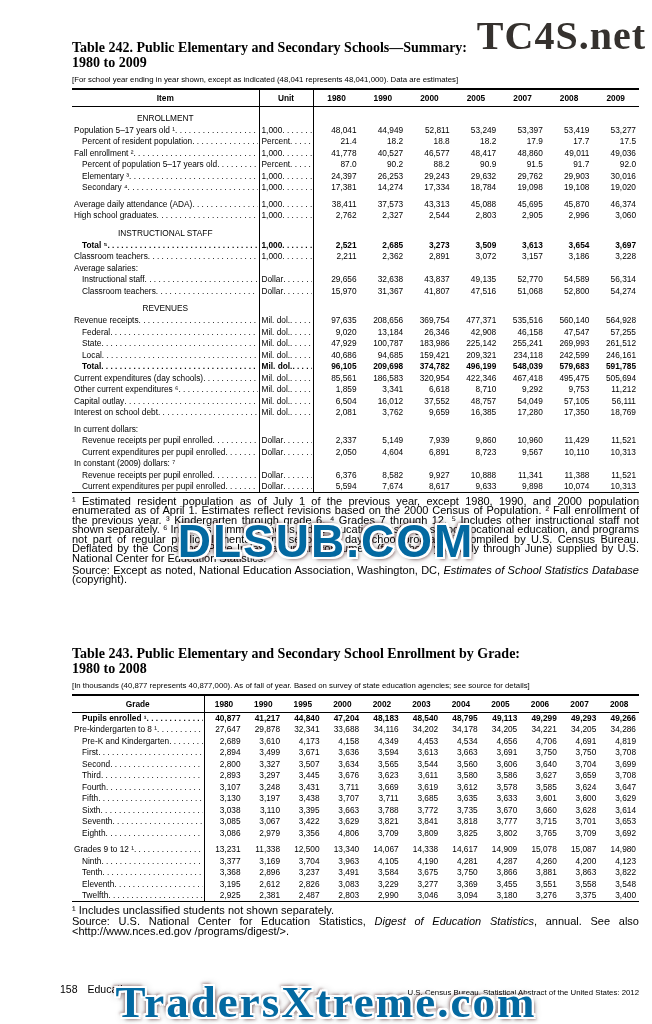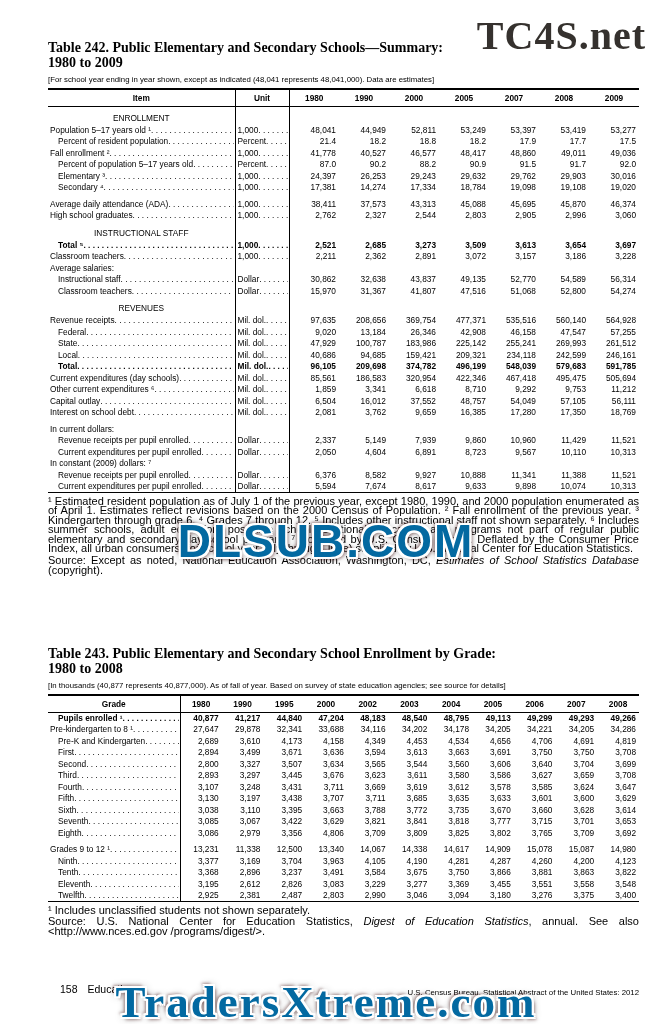--- a/index.html
+++ b/index.html
@@ -4,21 +4,21 @@
 <style>
   * { box-sizing: border-box; margin: 0; padding: 0; }
   html, body { width: 652px; height: 1024px; }
   body {
     background: #ffffff;
     color: #000;
     font-family: "Liberation Sans", sans-serif;
     position: relative;
     overflow: hidden;
   }
-  .sec { position: absolute; left: 48px; right: 13px; }
+  .sec { position: absolute; left: 72px; right: 13px; }
   .sec242 { top: 40px; }
   .sec243 { top: 646px; }
 
   h1.tbl-title {
     font-family: "Liberation Serif", serif;
     font-size: 14px;
     line-height: 15px;
     font-weight: bold;
     margin-bottom: 5px;
   }
@@ -408,21 +408,21 @@
               <span>Instructional staff</span>
               <span class="dots"></span>
             </div>
           </td>
           <td class="unit bordered">
             <div class="lead">
               <span>Dollar</span>
               <span class="dots"></span>
             </div>
           </td>
-          <td class="num">30,862</td>
+          <td class="num">29,656</td>
           <td class="num">32,638</td>
           <td class="num">43,837</td>
           <td class="num">49,135</td>
           <td class="num">52,770</td>
           <td class="num">54,589</td>
           <td class="num">56,314</td>
         </tr>
         <tr>
           <td class="item bordered ind1">
             <div class="lead">

